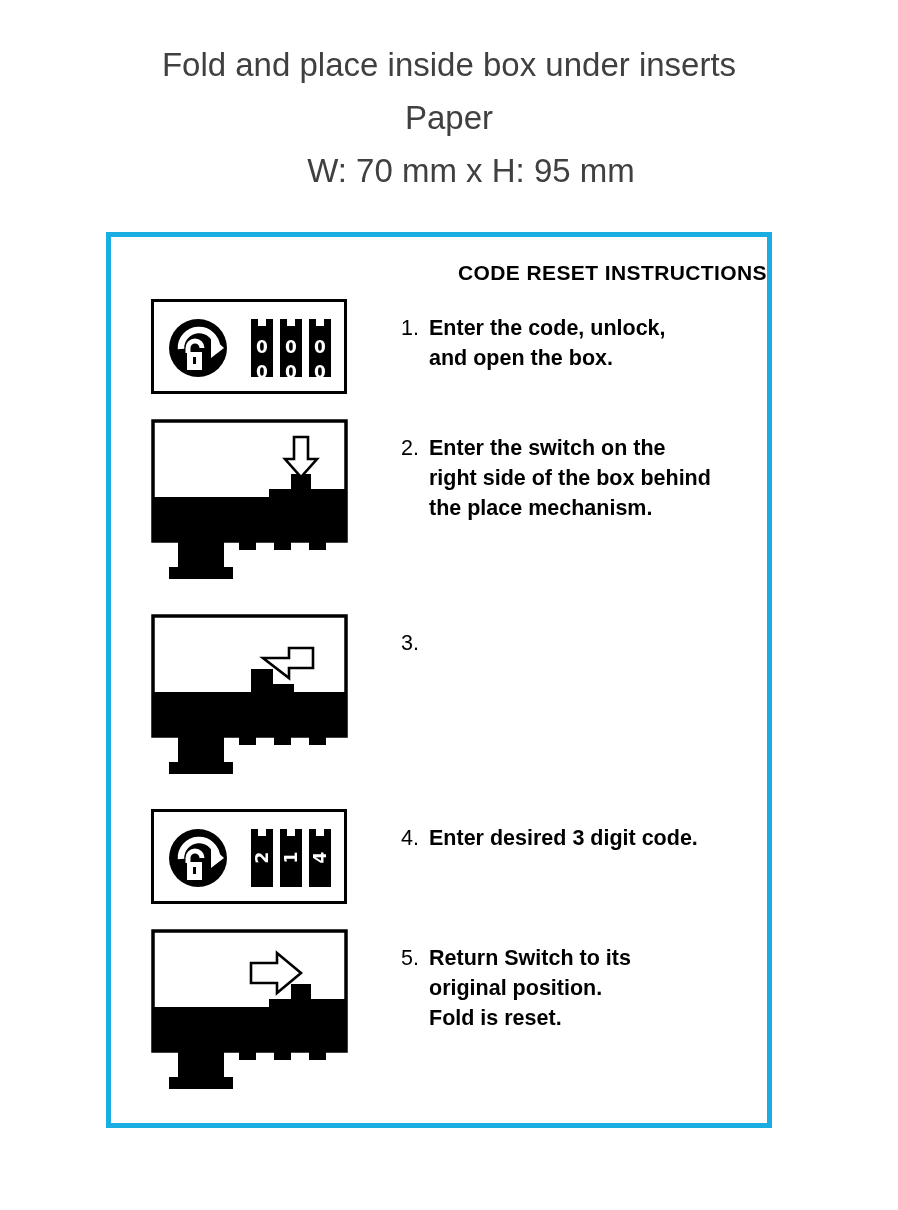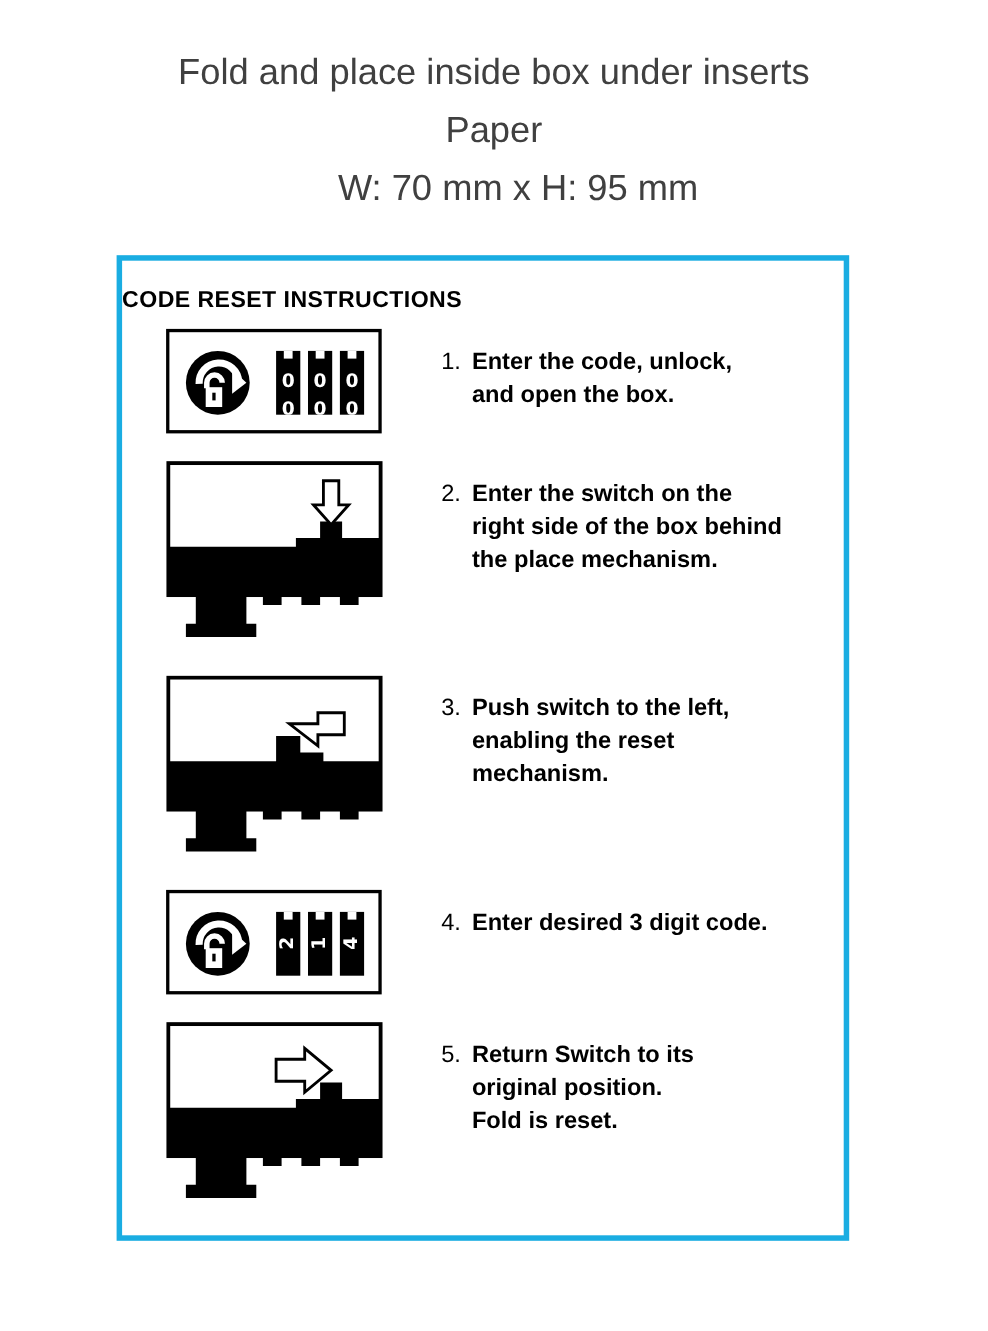--- a/index.html
+++ b/index.html
@@ -39,21 +39,21 @@
     position: absolute;
     left: 106px;
     top: 232px;
     width: 666px;
     height: 896px;
     box-sizing: border-box;
     border: 5px solid #1aade2;
     background: #ffffff;
   }
   .card-title {
-    text-align: left;
+    text-align: right;
     font-size: 21px;
     font-weight: bold;
     letter-spacing: 0.4px;
     margin-top: 24px;
     color: #000;
   }
 
   .steps {
     margin-top: 14px;
   }
@@ -277,25 +277,20 @@
                      L3 122 Z" fill="#000"></path>
 
             <g>
               <polygon points="112,44 138,44 138,34 162,34 162,54 138,54 138,64" fill="#fff" stroke="#000" stroke-width="2.6" stroke-linejoin="miter"></polygon>
             </g>
           </svg>
         </div>
       </div>
       <div class="step-text">
         <div class="step-num">3.</div>
-        <div class="step-lines">
-          <div class="step-line">Push switch to the left,</div>
-          <div class="step-line">enabling the reset</div>
-          <div class="step-line">mechanism.</div>
-        </div>
       </div>
     </div>
 
     <div class="step s4">
       <div class="step-figure">
         <div class="lock-panel">
           <div class="lock-badge">
             <svg width="60" height="60" viewBox="0 0 60 60">
               <circle cx="30" cy="30" r="29" fill="#000"></circle>
               <path d="M13 31 A18 18 0 0 1 49 29" fill="none" stroke="#fff" stroke-width="6.5"></path>

